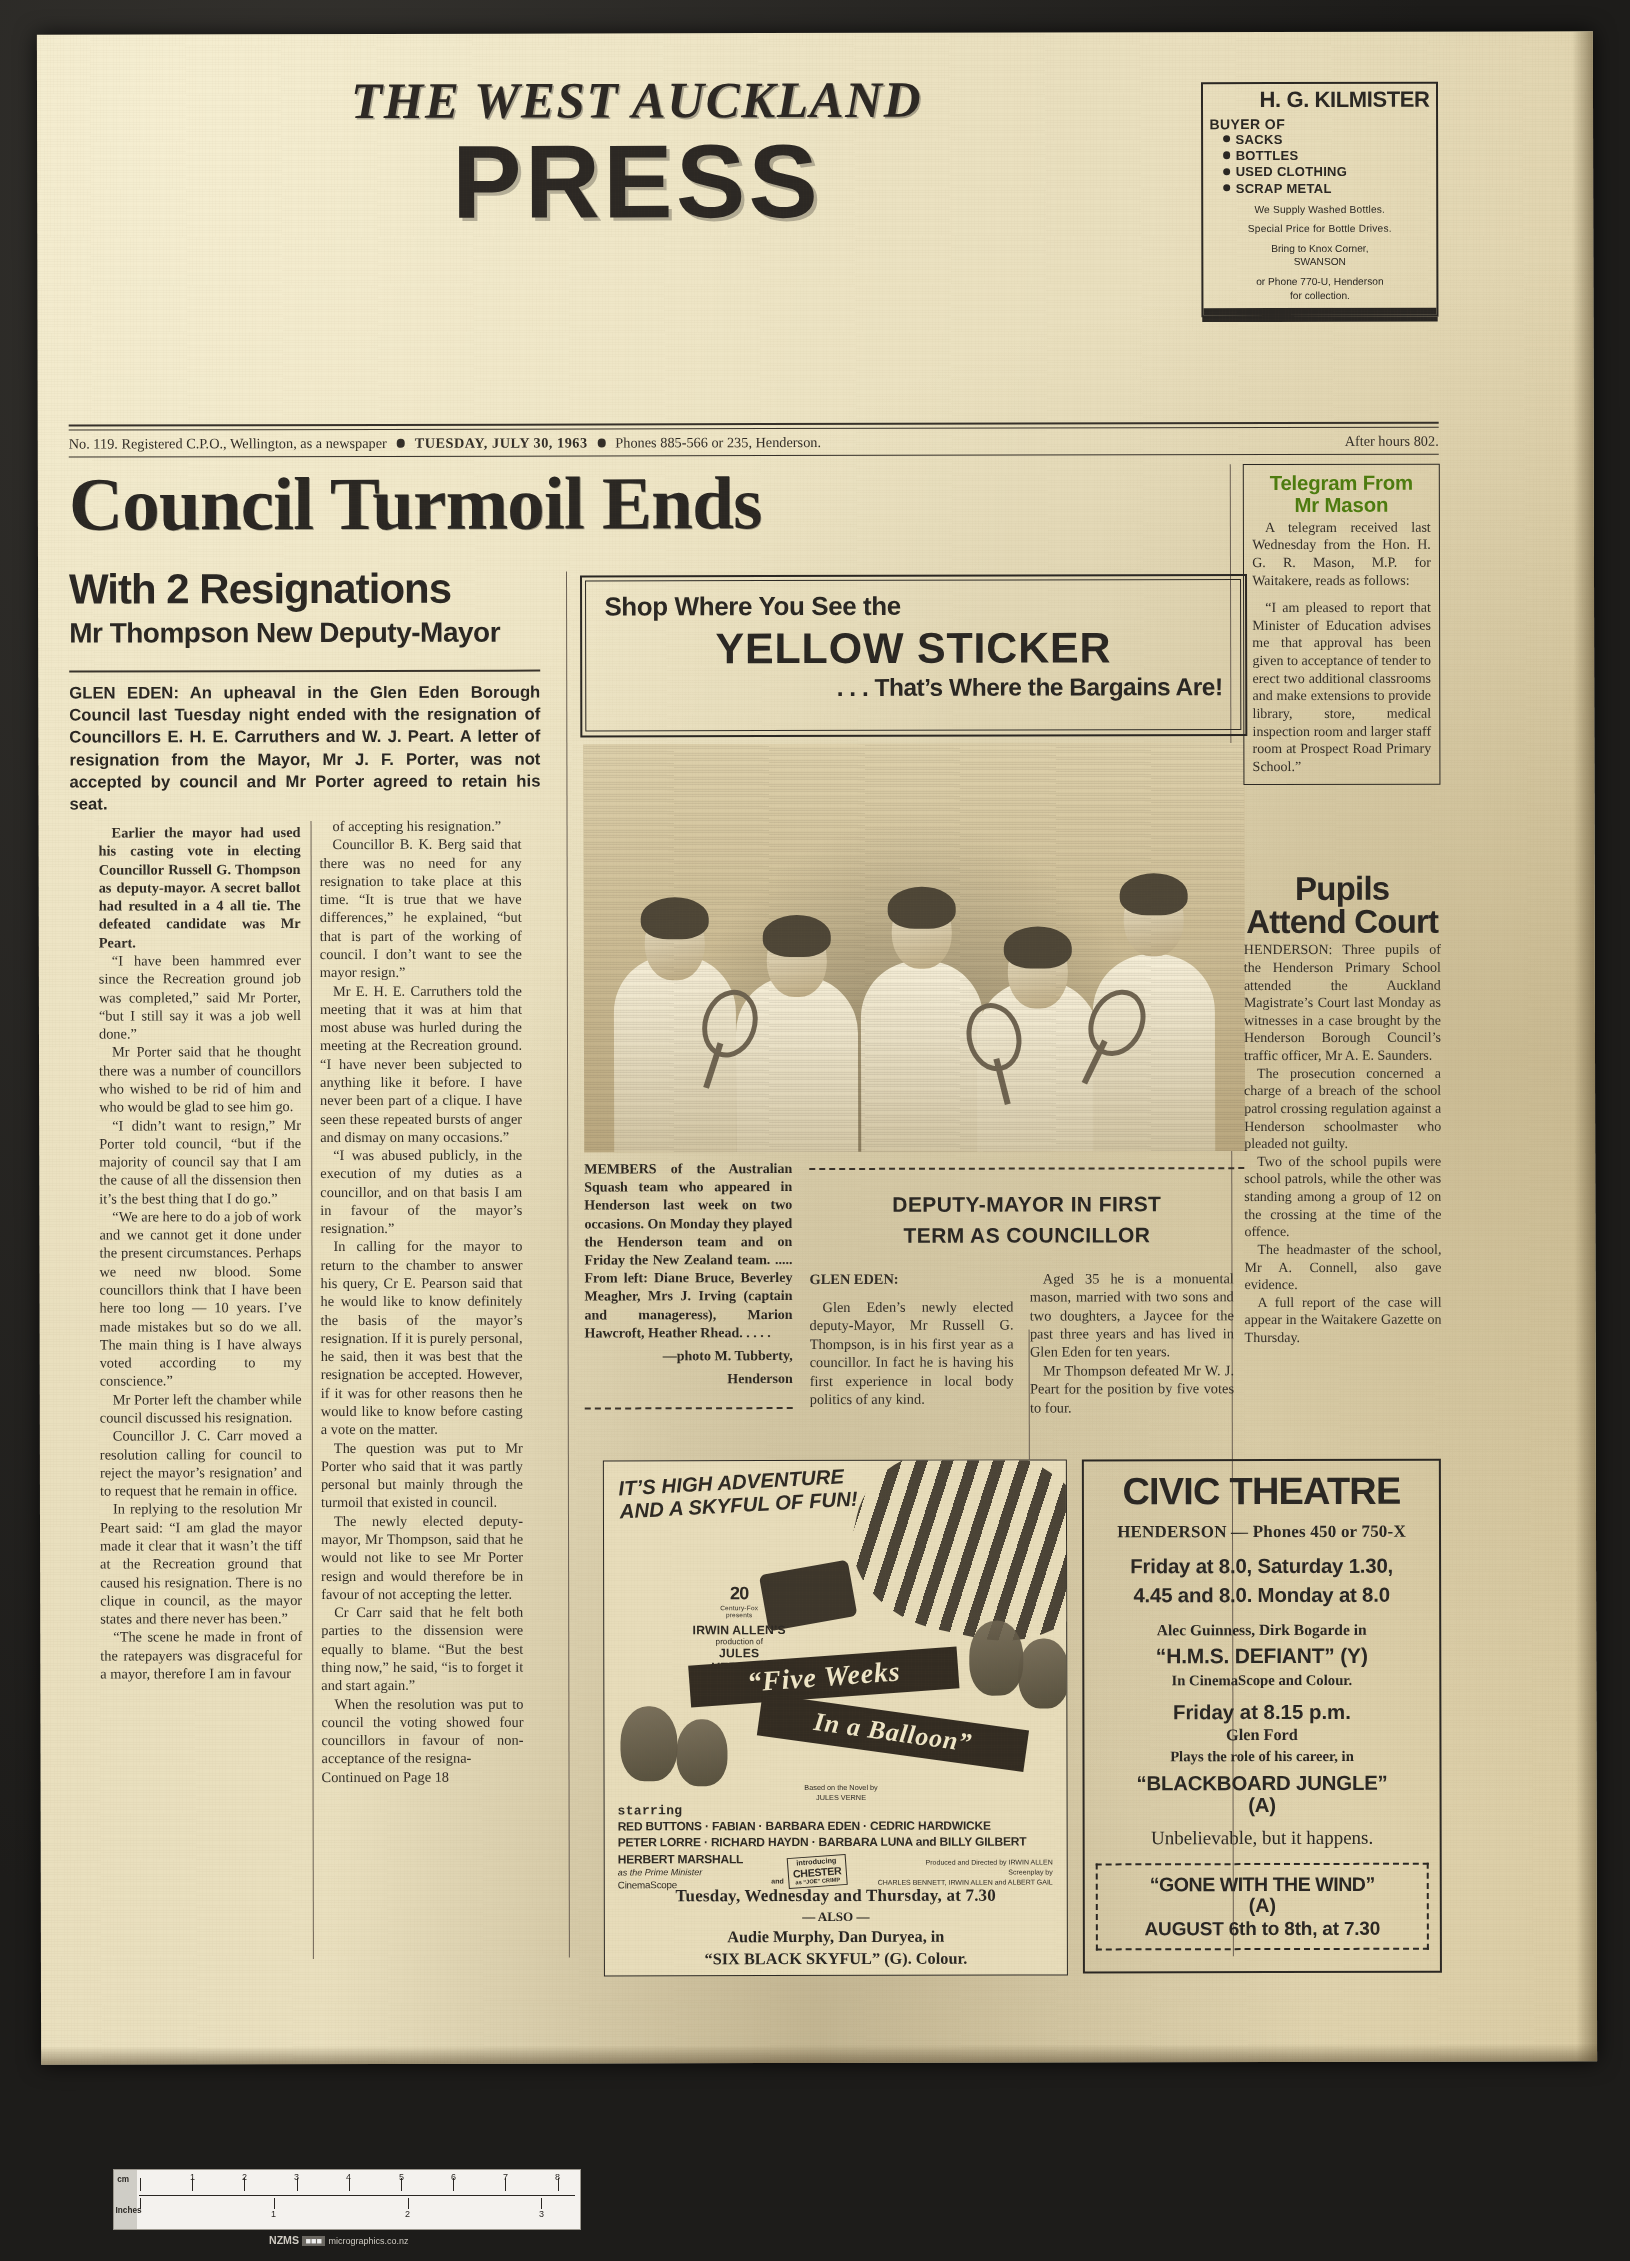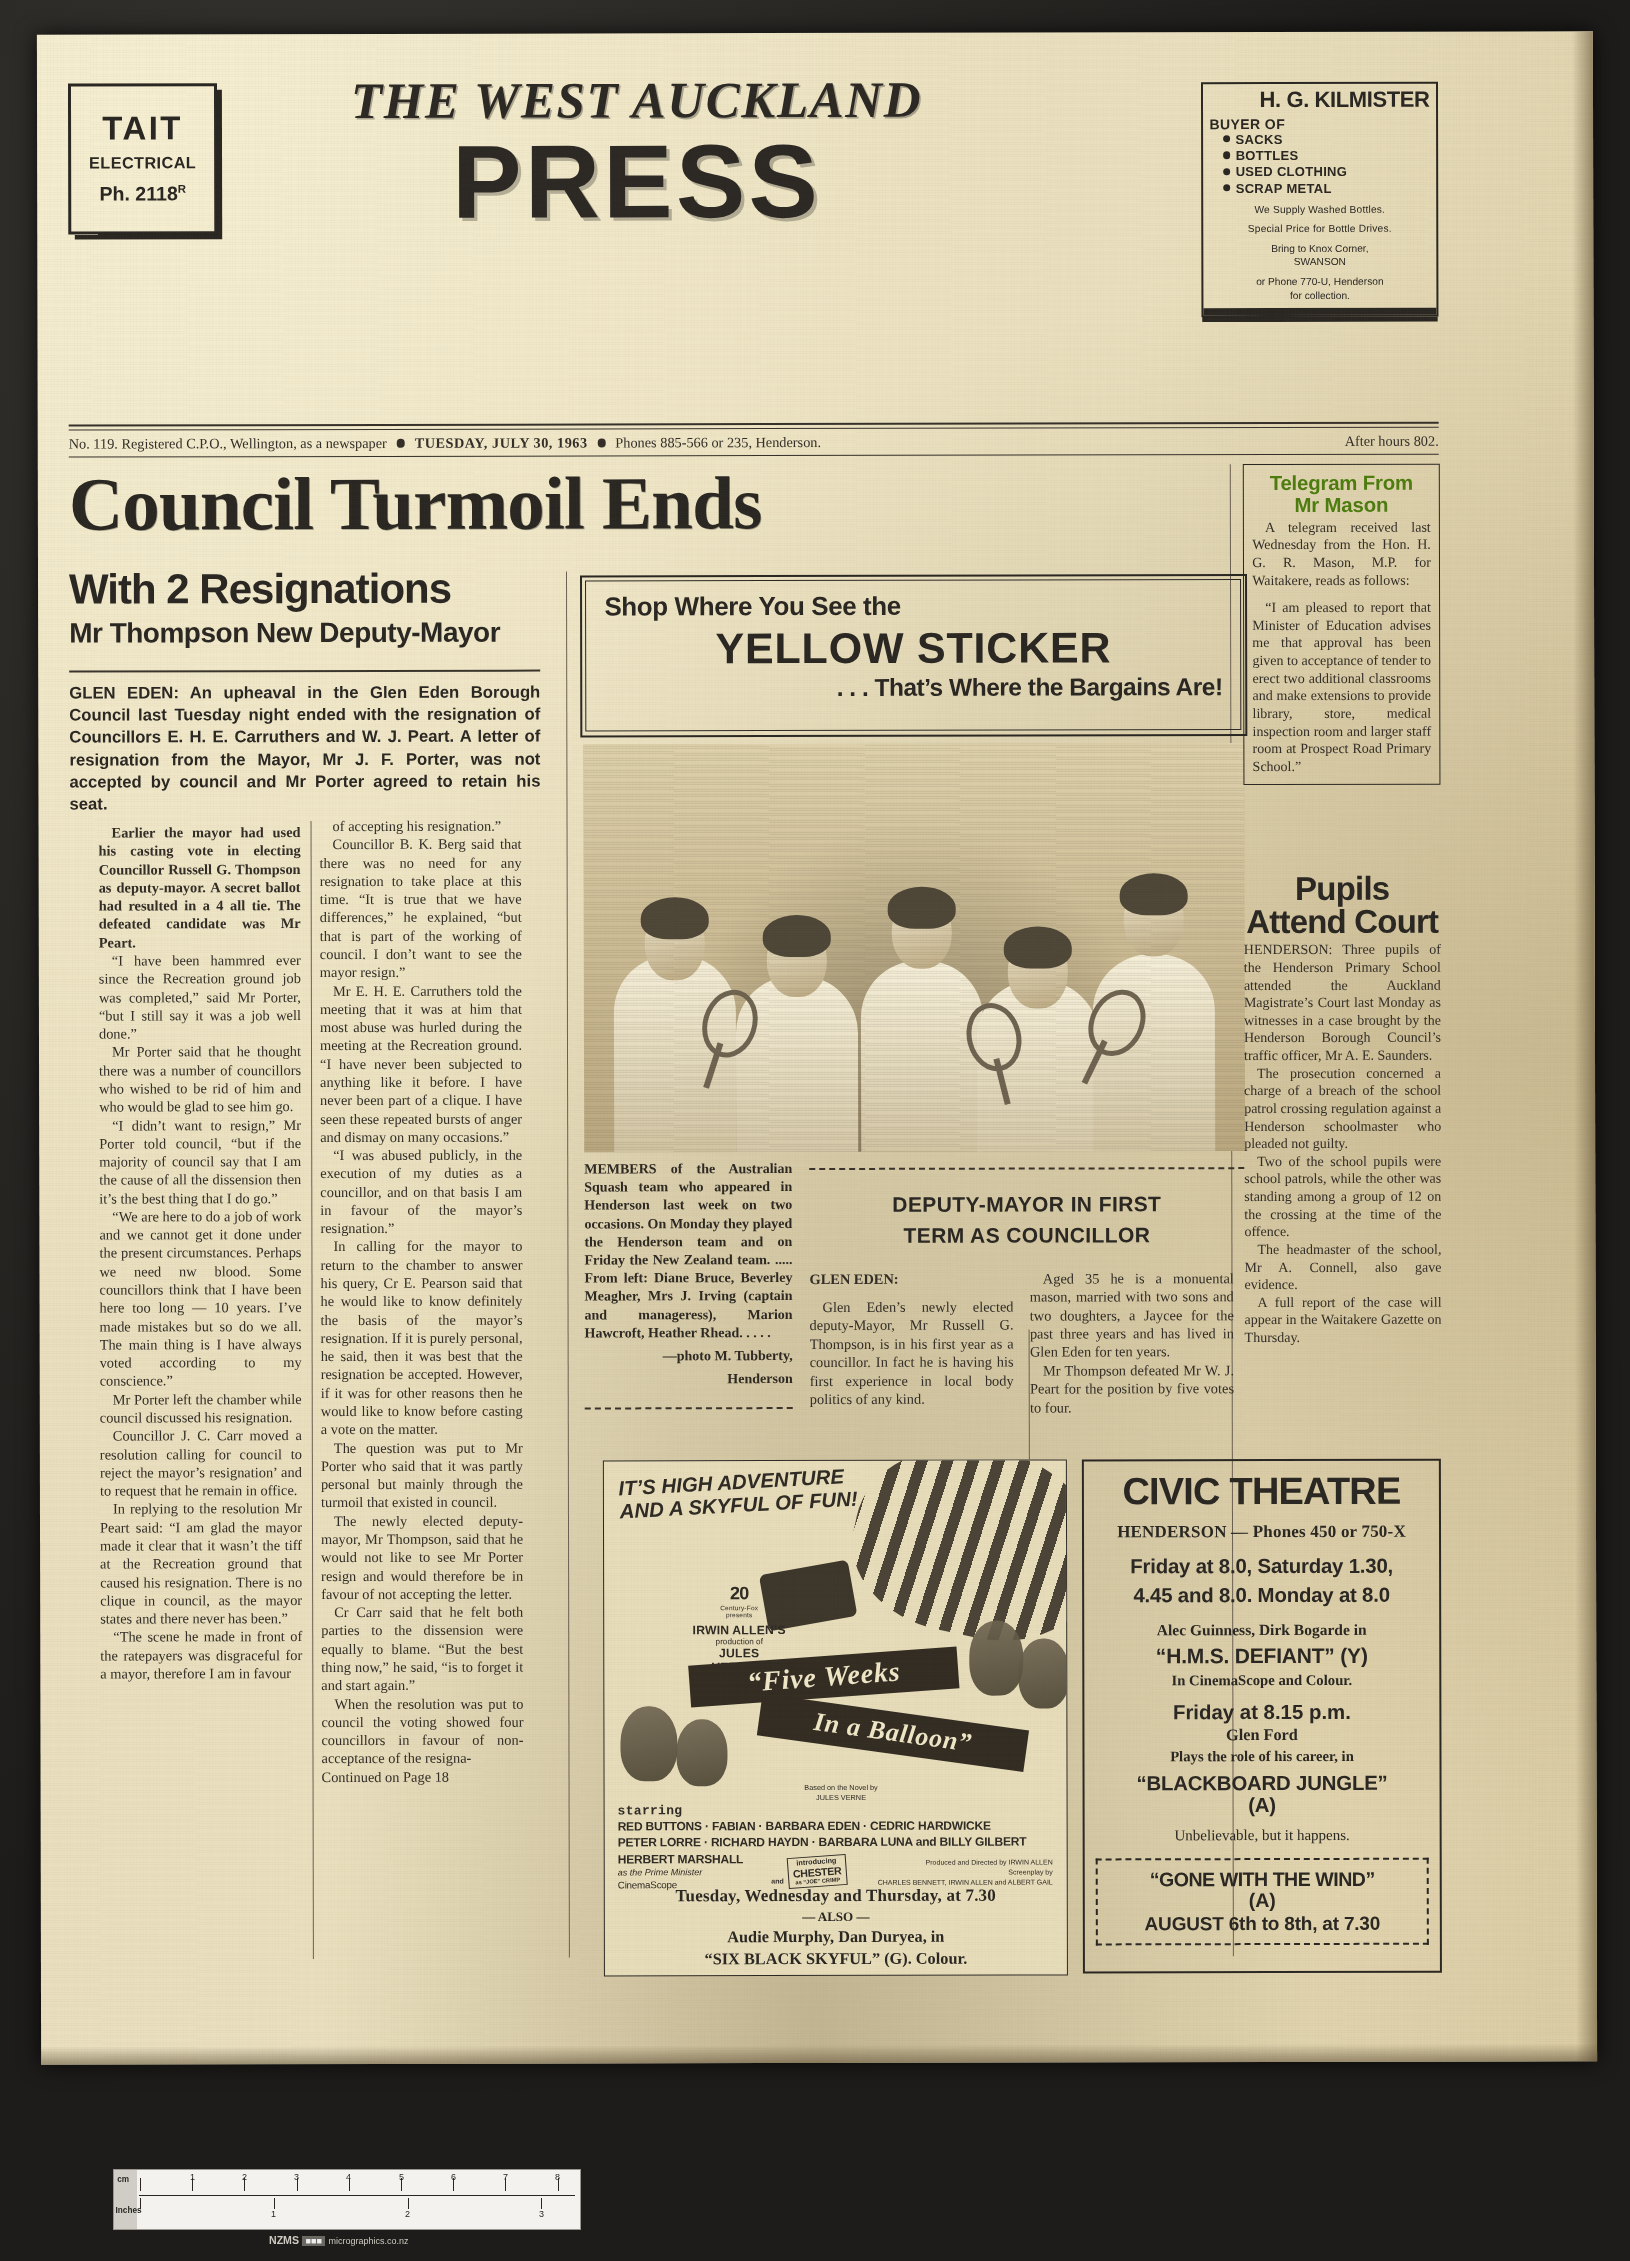--- a/index.html
+++ b/index.html
@@ -214,21 +214,21 @@
   .cv-title{font-size:38px;font-weight:bold;letter-spacing:-0.8px;line-height:1;margin-top:3.3px;}
   .cv-sub{font-family:"Liberation Serif",serif;font-size:17px;font-weight:bold;margin-top:11.4px;letter-spacing:0.2px;}
   .cv-times{font-size:20.4px;font-weight:bold;margin-top:11.4px;line-height:1.35;letter-spacing:-0.2px;}
   .cv-stars{font-family:"Liberation Serif",serif;font-size:15.5px;font-weight:bold;margin-top:11.4px;}
   .cv-film{font-size:21px;font-weight:bold;margin-top:4.9px;letter-spacing:-0.2px;}
   .cv-note{font-family:"Liberation Serif",serif;font-size:14.7px;font-weight:bold;margin-top:3.3px;}
   .cv-sun{font-size:20.4px;font-weight:bold;margin-top:12.2px;}
   .cv-ford{font-family:"Liberation Serif",serif;font-size:16.3px;font-weight:bold;margin-top:1.6px;}
   .cv-plays{font-family:"Liberation Serif",serif;font-size:14.7px;font-weight:bold;margin-top:2.4px;}
   .cv-film2{font-size:20.4px;font-weight:bold;margin-top:7.3px;letter-spacing:-0.2px;line-height:1.1;}
-  .cv-unb{font-family:"Liberation Serif",serif;font-size:15px;margin-top:9.8px;}
+  .cv-unb{font-family:"Liberation Serif",serif;font-size:19px;margin-top:9.8px;}
   .cv-gwtw{border:2.4px dashed #2a2723;margin-top:14.7px;padding:8.2px 3.3px;}
   .cv-gwtw .g1{font-size:19.6px;font-weight:bold;letter-spacing:-0.5px;line-height:1.1;}
   .cv-gwtw .g2{font-size:19.6px;font-weight:bold;line-height:1.1;}
   .cv-gwtw .g3{font-size:19px;font-weight:bold;margin-top:1.6px;letter-spacing:-0.2px;}
 
   
   .ruler{position:absolute;left:113px;top:2169px;width:466px;height:59px;
     background:#f4f2ee;border:0.8px solid #9a968d;}
   .ruler .band{position:absolute;left:0;top:0;width:23px;height:100%;background:#cfcdc6;}
   .rk{position:absolute;top:8.2px;width:0.8px;background:#2a2723;}
@@ -244,25 +244,20 @@
 <body>
 
 <div class="page">
   <div class="backdrop"></div>
 
   <div class="sheet">
     <div class="content">
 
       <div class="masthead">
 
-        <div class="tait">
-          <div class="l1">TAIT</div>
-          <div class="l2">ELECTRICAL</div>
-          <div class="l3"><span>Ph. 2118</span><sup>R</sup></div>
-        </div>
 
         <div class="titleblock">
           <div class="t-west">THE WEST AUCKLAND</div>
           <div class="t-press">PRESS</div>
         </div>
 
         <div class="kilmister">
           <div class="kil-name">H. G. KILMISTER</div>
           <div class="kil-buyer">BUYER OF</div>
           <div class="kil-li"><span class="b"></span><span>SACKS</span></div>

